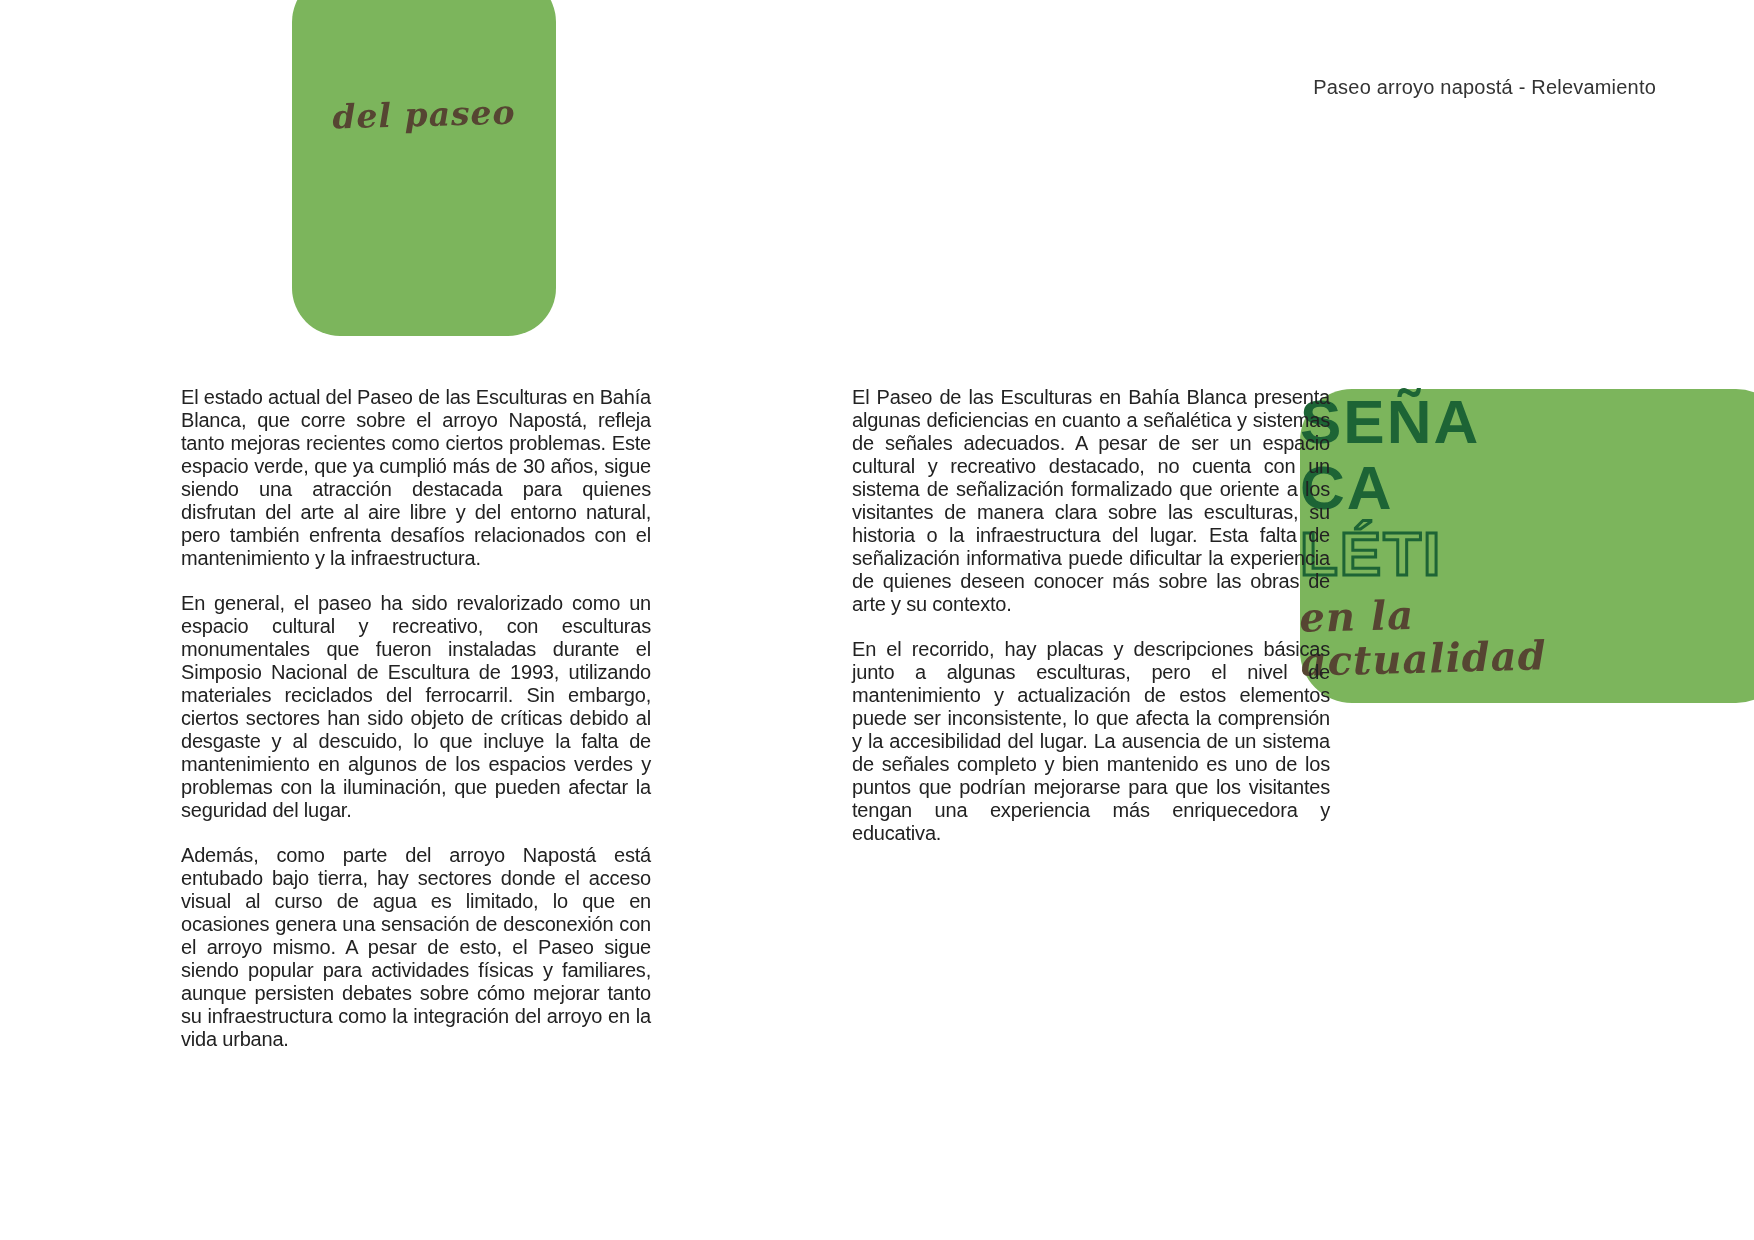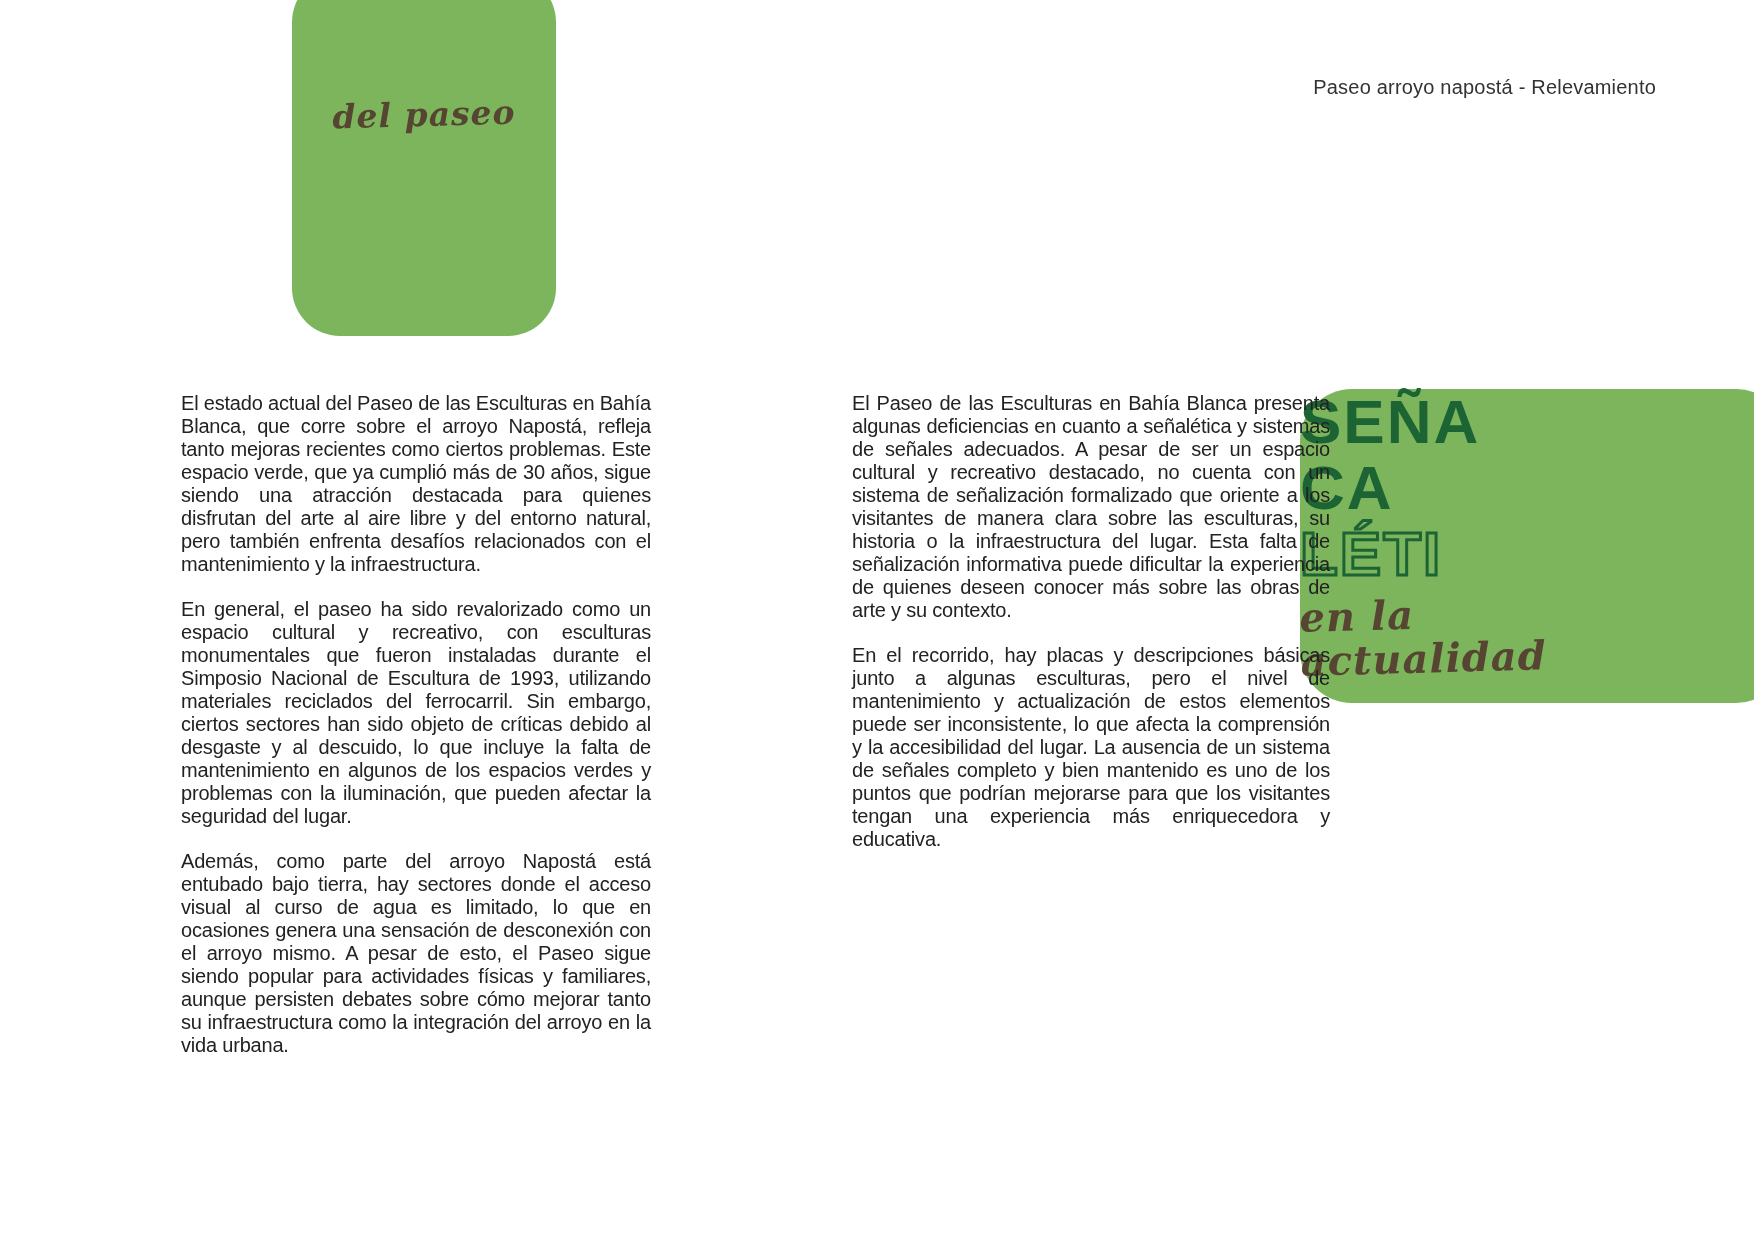--- a/index.html
+++ b/index.html
@@ -59,21 +59,20 @@
   .badge-right .script{
     margin-top:4px;font-size:40px;line-height:44px;letter-spacing:1px;
   }
   
   .text-col{
     position:absolute;top:386px;
     font-size:20px;line-height:23px;
     letter-spacing:-0.2px;
     color:var(--body-text);
     text-align:justify;
-    margin-top:6px;
   }
   .text-col p{margin-bottom:22px;}
   .col-left{left:181px;width:470px;}
   .col-mid{left:852px;width:478px;}
 </style>
 </head>
 <body>
 
 <div class="page-header">Paseo arroyo napostá - Relevamiento</div>
 

